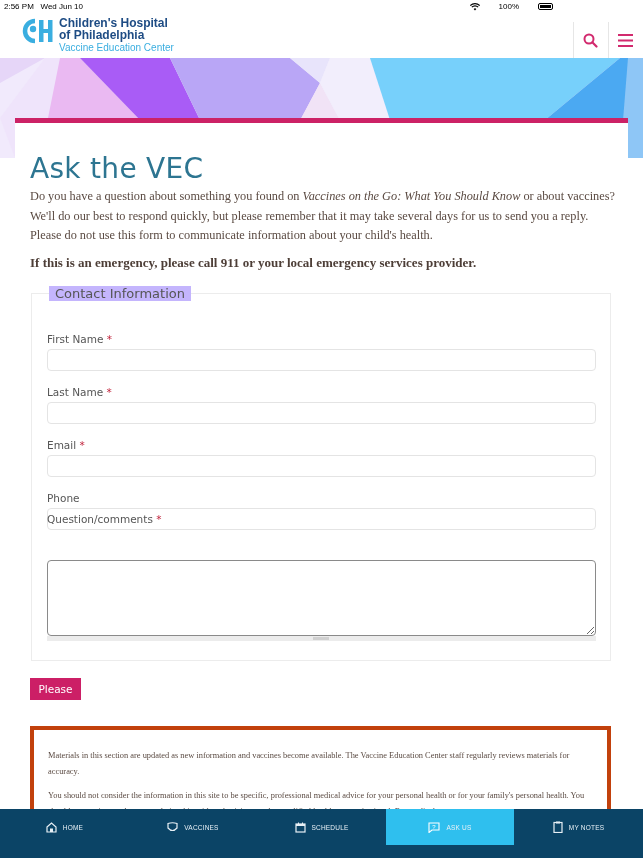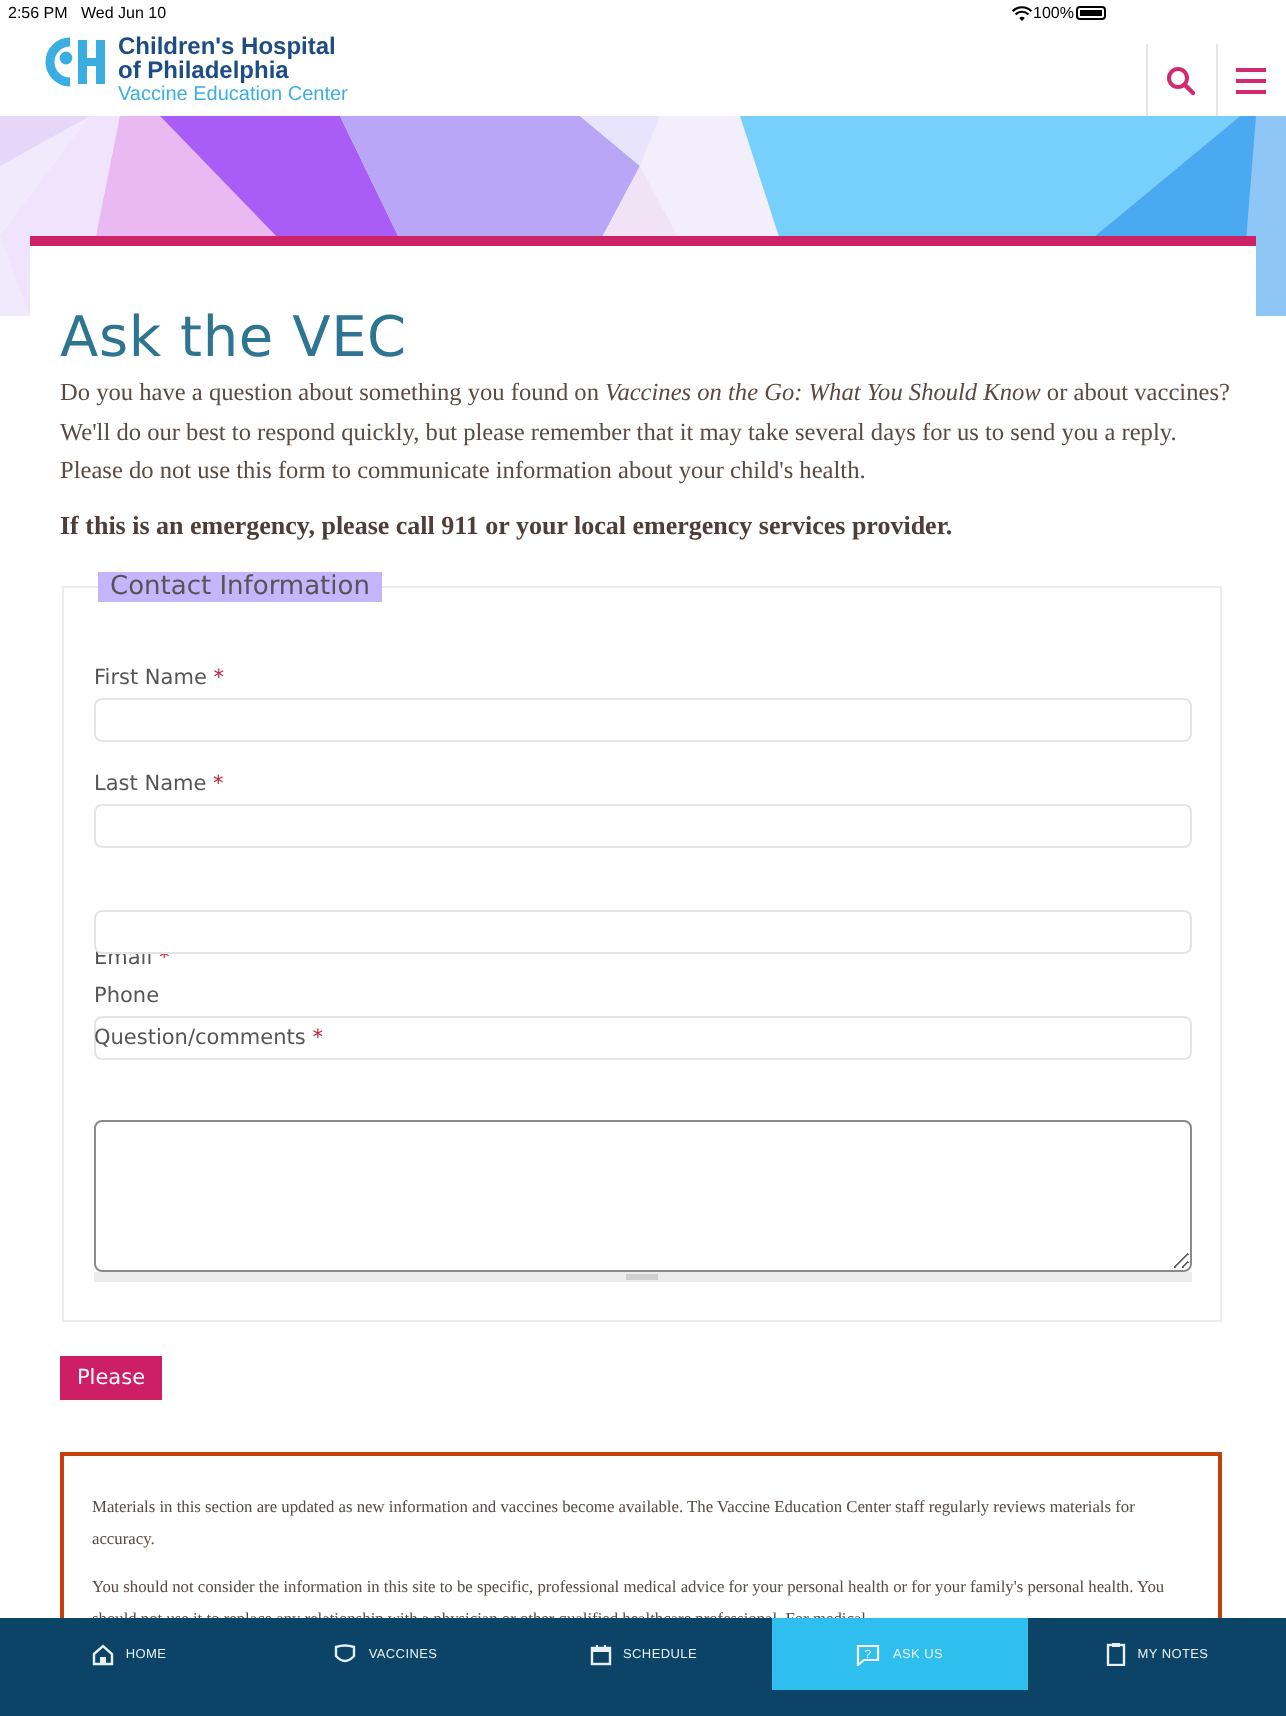--- a/index.html
+++ b/index.html
@@ -1,21 +1,21 @@
 <!DOCTYPE html>
 <html><head>
 <meta charset="utf-8">
 <style>
   * { box-sizing: border-box; margin: 0; padding: 0; }
   html, body { width: 643px; height: 858px; overflow: hidden; background: #fff; }
   body { position: relative; font-family: "Liberation Sans", sans-serif; }
 
   .statusbar { position: absolute; top: 0; left: 0; width: 559px; height: 14px; font-size: 8px; color: #000; font-family: "Liberation Sans", sans-serif; }
   .statusbar .time { position: absolute; left: 4px; top: 2px; }
-  .statusbar .right { position: absolute; right: 6px; top: 2px; display: flex; align-items: center; gap: 1px; }
+  .statusbar .right { position: absolute; right: 6px; top: 2px; display: flex; align-items: center; gap: 19px; }
   .battery { width: 15px; height: 7px; border: 1px solid #000; border-radius: 2px; position: relative; }
   .battery::after { content: ""; position: absolute; left: 1px; top: 1px; right: 1px; bottom: 1px; background: #000; }
 
   .header { position: absolute; top: 14px; left: 0; width: 643px; height: 44px; background: #fff; }
   .logo { position: absolute; left: 21px; top: 3px; display: flex; align-items: flex-start; }
   .logo-mark { width: 32px; height: 28px; position: relative; margin-right: 6px; }
   .logo-text { line-height: 12px; }
   .logo-line1, .logo-line2 { font-size: 12px; font-weight: bold; color: #1e4c84; display: block; }
   .logo-line3 { font-size: 10px; color: #3aaee0; display: block; margin-top: 1px; }
   .hdr-btn { position: absolute; top: 8px; width: 34px; height: 36px; border-left: 1px solid #e6e6e6; display: flex; align-items: center; justify-content: center; }
@@ -33,21 +33,21 @@
   .legend { position: absolute; left: 49px; top: 286px; padding: 0 6px; background: #c4b5fd; font-family: "DejaVu Sans", sans-serif; font-size: 13px; color: #555; }
   .flabel { position: absolute; left: 47px; font-family: "DejaVu Sans", sans-serif; font-size: 10.5px; color: #555; }
   .flabel .req { color: #c0213a; }
   .finput { position: absolute; left: 47px; width: 549px; height: 22px; border: 1px solid #e4e4e4; border-radius: 4px; background: #fff; }
   .ftextarea { position: absolute; left: 47px; top: 560px; width: 549px; height: 76px; border: 1px solid #8a8a8a; border-radius: 4px; background: #fff; }
   .resize-bar { position: absolute; left: 47px; top: 636px; width: 549px; height: 5px; background: #ececec; }
   .resize-grip { position: absolute; left: 266px; top: 1px; width: 16px; height: 3px; background: #d0d0d0; }
 
   .submit { position: absolute; left: 30px; top: 678px; width: 51px; height: 22px; background: #cc1f66; color: #fff; font-family: "DejaVu Sans", sans-serif; font-size: 10.5px; border: none; display: flex; align-items: center; justify-content: center; }
 
-  .disclaimer { position: absolute; left: 30px; top: 726px; width: 581px; height: 100px; border: 2px solid #c2410c; overflow: hidden; }
+  .disclaimer { position: absolute; left: 30px; top: 726px; width: 581px; height: 100px; border: 4px solid #c2410c; overflow: hidden; }
   .disclaimer p { font-family: "Liberation Serif", serif; font-size: 8.4px; line-height: 16px; color: #5a4a42; margin: 0 14px 8px 14px; }
   .disclaimer p:first-child { margin-top: 18px; }
 
   .tabbar { position: absolute; left: 0; top: 809px; width: 643px; height: 49px; background: #0b4466; }
   .tab { position: absolute; top: 0; height: 36px; display: flex; align-items: center; justify-content: center; gap: 6px; color: #e8f0f6; font-family: "Liberation Sans", sans-serif; font-size: 6.5px; letter-spacing: 0.2px; }
   .tab.active { background: #2fbfee; }
 </style>
 </head>
 <body>
 
@@ -122,21 +122,21 @@
 
 <div class="fieldset"></div>
 <span class="legend">Contact Information</span>
 
 <label class="flabel" style="top:333px;"><span>First Name</span> <span class="req">*</span></label>
 <input class="finput" style="top: 349px;" type="text" value="">
 
 <label class="flabel" style="top:386px;"><span>Last Name</span> <span class="req">*</span></label>
 <input class="finput" style="top: 402px;" type="text" value="">
 
-<label class="flabel" style="top:439px;margin-top:34px;"><span>Email</span> <span class="req">*</span></label>
+<label class="flabel" style="top:439px;"><span>Email</span> <span class="req">*</span></label>
 <input class="finput" style="top: 455px;" type="email" value="">
 
 <label class="flabel" style="top:492px;"><span>Phone</span></label>
 <input class="finput" style="top: 508px;" type="tel" value="">
 
 <label class="flabel" style="top:513px;"><span>Question/comments</span> <span class="req">*</span></label>
 <textarea class="ftextarea" style=""></textarea>
 <div class="resize-bar">
     <div class="resize-grip"></div>
   </div>

